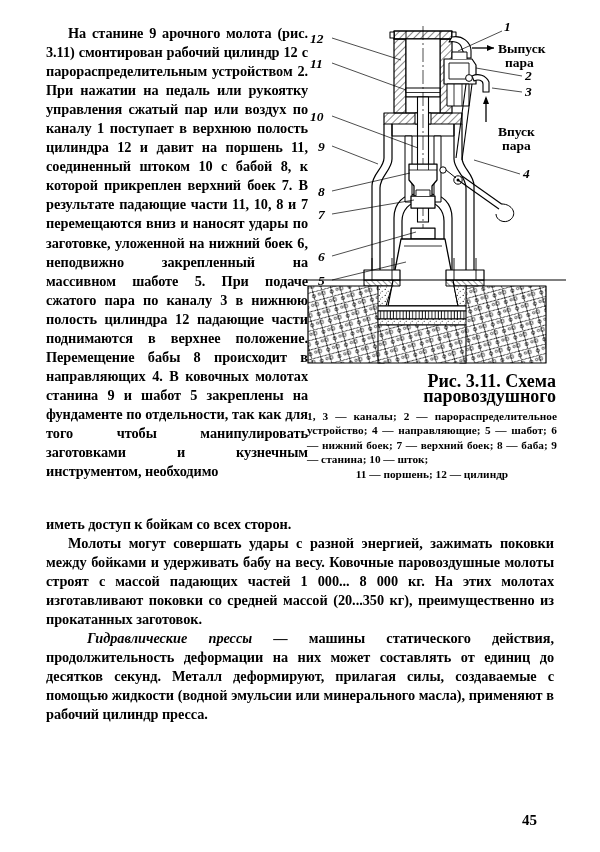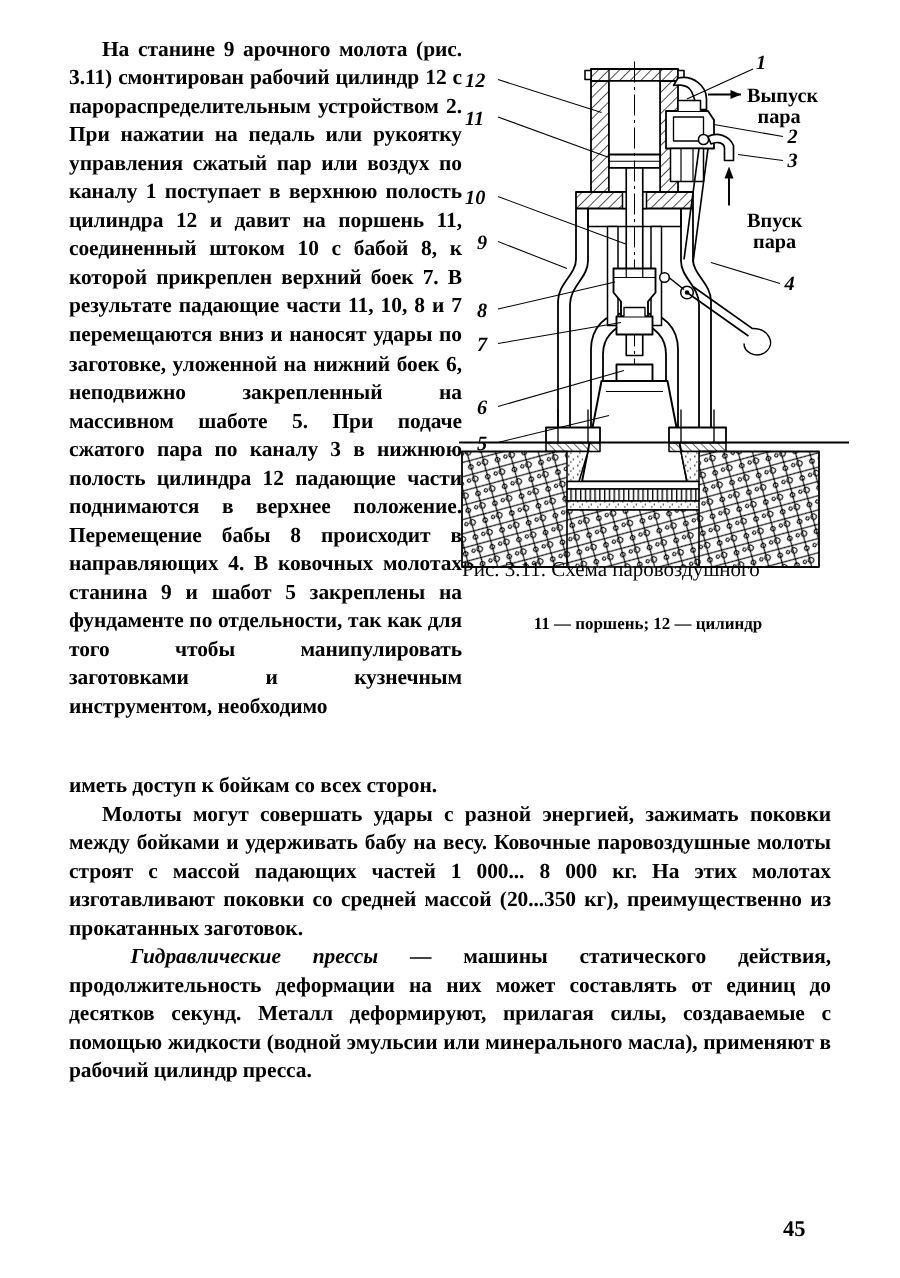--- a/index.html
+++ b/index.html
@@ -56,41 +56,41 @@
   .blk-a { top: 515px; }
   .blk-b { top: 629px; }
   .blk-c { top: 743px; }
 
   em.it { font-style: italic; font-weight: 700; margin-left: 19px; }
 
   
   .figure {
     position: absolute;
     left: 306px;
-    top: 33px;
+    top: 18px;
     width: 260px;
     height: 500px;
   }
   .fig-svg {
     position: absolute;
     left: 0; top: 0;
     width: 260px;
     height: 350px;
   }
 
   
   .caption {
     position: absolute;
     left: 308px;
     top: 374px;
     width: 248px;
-    font-size: 14px;
+    font-size: 18px;
     line-height: 14.6px;
-    font-weight: 400;
-    text-align: left;
+    font-weight: 700;
+    text-align: right;
   }
   .caption-legend {
     position: absolute;
     left: 307px;
     top: 409px;
     width: 250px;
     font-size: 11.3px;
     line-height: 14.4px;
     font-weight: 700;
     text-align: justify;
@@ -295,20 +295,21 @@
         <text x="192" y="118">Впуск</text>
         <text x="196" y="132">пара</text>
       </g>
     </svg>
   </div>
 
   <div class="caption">
     <div>Рис. 3.11. Схема паровоздушного</div>
   </div>
   <div class="caption-legend">
+    <div>1, 3 — каналы; 2 — парораспределительное устройство; 4 — направляющие; 5 — шабот; 6 — нижний боек; 7 — верхний боек; 8 — баба; 9 — станина; 10 — шток;</div>
     <div class="last">11 — поршень; 12 — цилиндр</div>
   </div>
 
   <div class="full-width blk-a">
     <p class="noindent">иметь доступ к бойкам со всех сторон.</p>
     <p>Молоты могут совершать удары с разной энергией, зажимать поковки между бойками и удерживать бабу на весу. Ковочные паровоздушные молоты строят с массой падающих частей 1 000... 8 000 кг. На этих молотах изготавливают поковки со средней массой (20...350 кг), преимущественно из прокатанных заготовок.</p>
   </div>
 
   <div class="full-width blk-b">
     <p><em class="it">Гидравлические прессы</em><span> — машины статического действия, продолжительность деформации на них может составлять от единиц до десятков секунд. Металл деформируют, прилагая силы, создаваемые с помощью жидкости (водной эмульсии или минерального масла), применяют в рабочий цилиндр пресса.</span></p>

